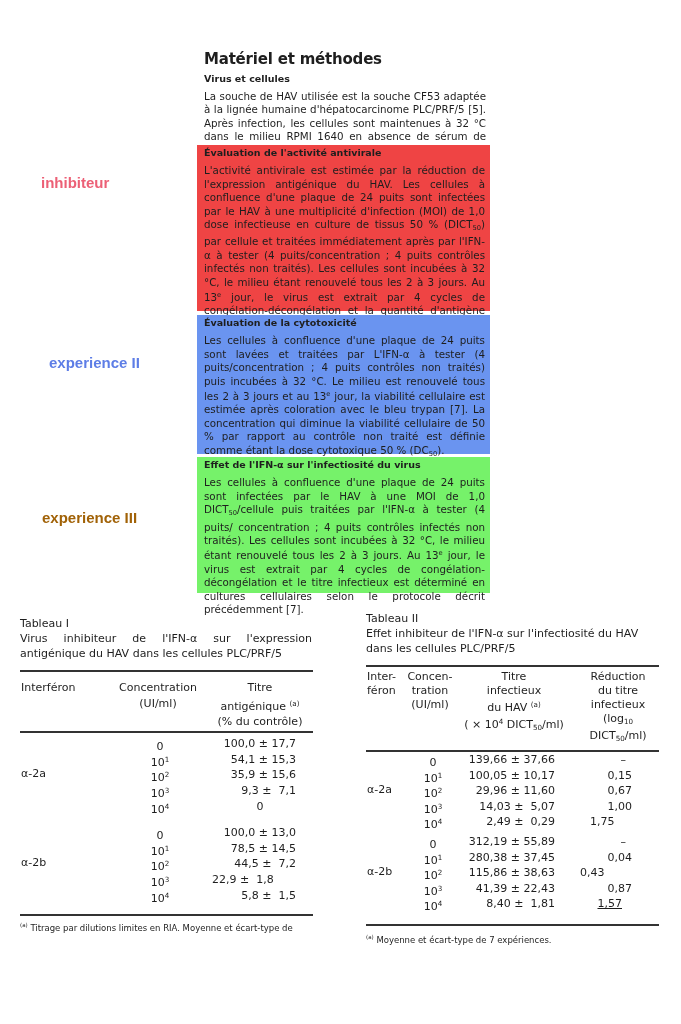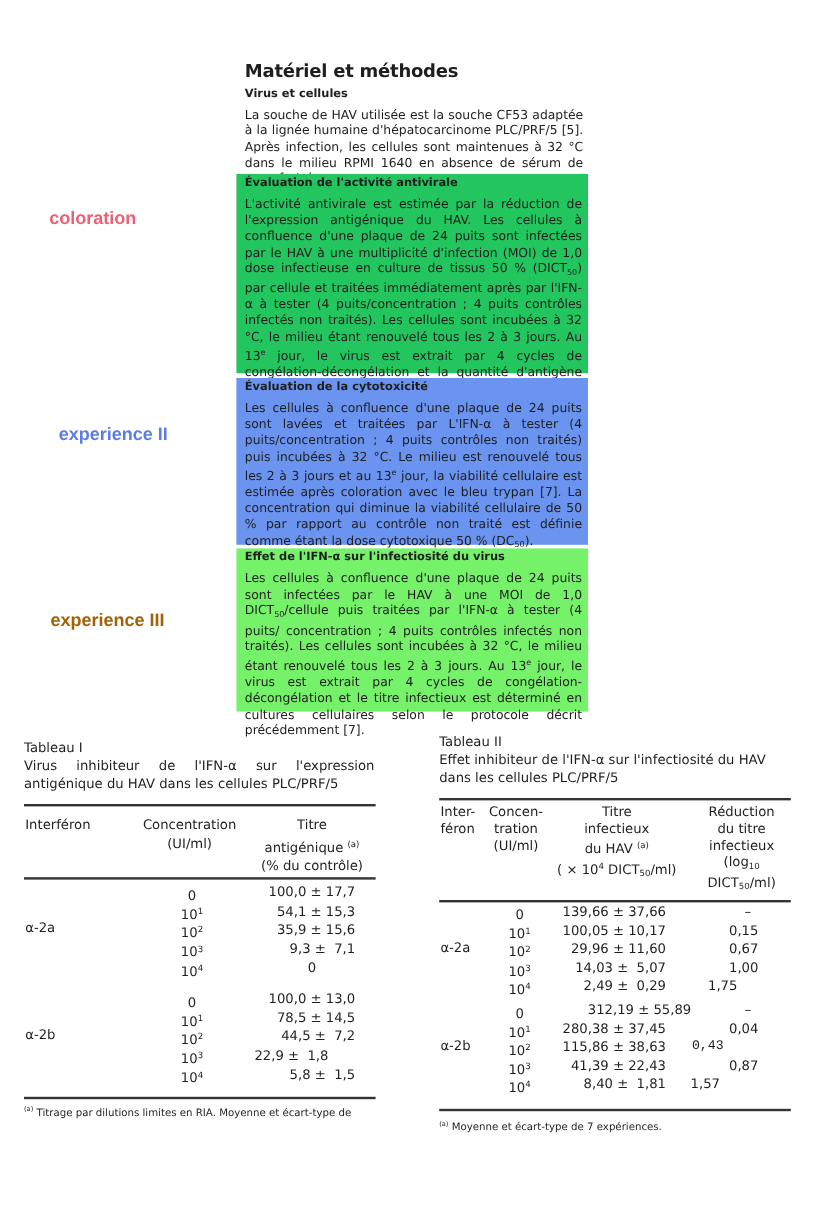--- a/index.html
+++ b/index.html
@@ -3,21 +3,21 @@
 <meta charset="utf-8">
 <style>
   html, body { margin: 0; padding: 0; background: #ffffff; }
   body { width: 681px; height: 1024px; position: relative; overflow: hidden;
          font-family: "DejaVu Sans", sans-serif; color: #1e1e1e; }
   .main-col { position: absolute; left: 204px; width: 282px; font-size: 10.3px; line-height: 13.2px; }
   .title { position: absolute; left: 204px; top: 50px; font-size: 15px; font-weight: bold; font-family: "DejaVu Sans", sans-serif; letter-spacing: -0.2px; }
   .subhead { font-weight: bold; font-size: 9.5px; margin: 0; }
   .para { text-align: justify; margin: 4px 0 0 0; }
   .box { position: absolute; left: 197px; width: 293px; }
-  .box-red { background: #22c55e; top: 145px; height: 166px; }
+  .box-red { background: #ef4444; top: 145px; height: 166px; }
   .box-blue { background: #6a94f0; top: 315px; height: 139px; }
   .box-green { background: #76f26a; top: 457px; height: 136px; }
   .box .inner { position: absolute; left: 7px; right: 5px; top: 1px; font-size: 10.3px; line-height: 13.4px; }
   .exp-label { position: absolute; font-weight: bold; font-size: 15px; font-family: "Liberation Sans", sans-serif; }
   .exp1 { left: 41px; top: 174px; color: #ec6076; }
   .exp2 { left: 49px; top: 354px; color: #5d7de6; }
   .exp3 { left: 42px; top: 509px; color: #a16207; }
   sub, sup { font-size: 65%; }
   sub { vertical-align: -2px; }
   sup { vertical-align: 4px; }
@@ -56,21 +56,21 @@
   </div>
 </div>
 
 <div class="box box-green">
   <div class="inner">
     <p class="subhead">Effet de l'IFN-α sur l'infectiosité du virus</p>
     <p class="para" style="margin-top:5px;"><span>Les cellules à confluence d'une plaque de 24 puits sont infectées par le HAV à une MOI de 1,0 DICT</span><sub>50</sub><span>/cellule puis traitées par l'IFN-α à tester (4 puits/ concentration ; 4 puits contrôles infectés non traités). Les cellules sont incubées à 32 °C, le milieu étant renouvelé tous les 2 à 3 jours. Au 13</span><sup>e</sup><span> jour, le virus est extrait par 4 cycles de congélation-décongélation et le titre infectieux est déterminé en cultures cellulaires selon le protocole décrit précédemment [7].</span></p>
   </div>
 </div>
 
-<div class="exp-label exp1">coloration</div>
+<div class="exp-label exp1">inhibiteur</div>
 <div class="exp-label exp2">experience II</div>
 <div class="exp-label exp3">experience III</div>
 
 <div class="tcap t1cap">
   <div>Tableau I</div>
   <div class="just">Virus inhibiteur de l'IFN-α sur l'expression</div>
   <div>antigénique du HAV dans les cellules PLC/PRF/5</div>
 </div>
 <div class="rule" style="left:20px; top:670px; width:293px;"></div>
 
@@ -192,39 +192,39 @@
       <div class="cell" style="left:590px; top:0; width:42px; text-align:right;">1,00</div>
     </div>
     <div style="position:absolute; left:0; top:814.4px; font-size:11px; line-height:15px;">
       <div class="cell" style="left:418px; top:0; width:30px; text-align:center;"><span>10</span><sup>4</sup></div>
       <div class="cell" style="left:455px; top:0; width:100px; text-align:right; white-space:pre;">2,49 ±  0,29</div>
       <div class="cell" style="left:590px; top:0; width:42px; ">1,75</div>
     </div>
     <div class="cell" style="left:367px; top:865.2px; font-size:11px;">α-2b</div>
     <div style="position:absolute; left:0; top:834px; font-size:11px; line-height:15px;">
       <div class="cell" style="left:418px; top:0; width:30px; text-align:center;"><span>0</span><sup></sup></div>
-      <div class="cell" style="left:476px; top:0; width:100px; text-align:right; white-space:pre;">312,19 ± 55,89</div>
+      <div class="cell" style="left:455px; top:0; width:100px; text-align:right; white-space:pre;">312,19 ± 55,89</div>
       <div class="cell" style="left:590px; top:0; width:36px; text-align:right;">–</div>
     </div>
     <div style="position:absolute; left:0; top:849.6px; font-size:11px; line-height:15px;">
       <div class="cell" style="left:418px; top:0; width:30px; text-align:center;"><span>10</span><sup>1</sup></div>
       <div class="cell" style="left:455px; top:0; width:100px; text-align:right; white-space:pre;">280,38 ± 37,45</div>
       <div class="cell" style="left:590px; top:0; width:42px; text-align:right;">0,04</div>
     </div>
     <div style="position:absolute; left:0; top:865.2px; font-size:11px; line-height:15px;">
       <div class="cell" style="left:418px; top:0; width:30px; text-align:center;"><span>10</span><sup>2</sup></div>
       <div class="cell" style="left:455px; top:0; width:100px; text-align:right; white-space:pre;">115,86 ± 38,63</div>
-      <div class="cell" style="left:561px; top:0; width:42px; text-align:right;font-family:Liberation Mono, monospace;">0,43</div>
+      <div class="cell" style="left:580px; top:0; width:42px; text-align:left;">0,43</div>
     </div>
     <div style="position:absolute; left:0; top:880.8px; font-size:11px; line-height:15px;">
       <div class="cell" style="left:418px; top:0; width:30px; text-align:center;"><span>10</span><sup>3</sup></div>
       <div class="cell" style="left:455px; top:0; width:100px; text-align:right; white-space:pre;">41,39 ± 22,43</div>
       <div class="cell" style="left:590px; top:0; width:42px; text-align:right;">0,87</div>
     </div>
     <div style="position:absolute; left:0; top:896.4px; font-size:11px; line-height:15px;">
       <div class="cell" style="left:418px; top:0; width:30px; text-align:center;"><span>10</span><sup>4</sup></div>
       <div class="cell" style="left:455px; top:0; width:100px; text-align:right; white-space:pre;">8,40 ±  1,81</div>
-      <div class="cell" style="left:558px; top:0; width:42px; text-align:right;">1,57</div>
+      <div class="cell" style="left:580px; top:0; width:42px; text-align:right;text-decoration:underline;">1,57</div>
     </div>
   </div>
 
 <div class="rule" style="left:366px; top:924px; width:293px;"></div>
 <div class="fn" style="left:366px; top:934px;"><sup>(a)</sup> <span>Moyenne et écart-type de 7 expériences.</span></div>
 
 </body></html>

